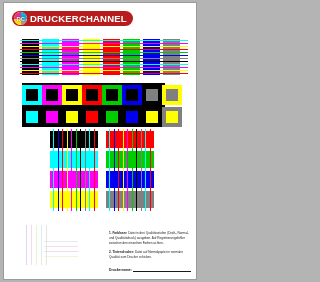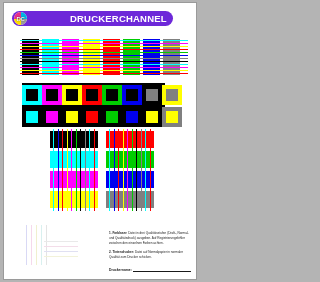--- a/index.html
+++ b/index.html
@@ -16,24 +16,23 @@
     background:#ffffff;
     box-shadow:0 0 0 1px #9a9a9a;
     overflow:hidden;
   }
 
   
   #logo-bar{
     position:absolute;left:8px;top:8px;
     height:15px;
     display:flex;align-items:center;
-    background:#6d28d9;
+    background:#b91c1c;
     border-radius:8px;
     padding:0 6px 0 2px;
-    gap:40px;
   }
   #dc-mark{
     position:relative;
     width:13px;height:13px;border-radius:50%;
     overflow:hidden;flex:0 0 auto;margin-right:3px;
     background:#ffffff;
   }
   #dc-mark .q{position:absolute;width:50%;height:50%;}
   #dc-mark .q1{left:0;top:0;background:#e8308a;}
   #dc-mark .q2{right:0;top:0;background:#00b3e3;}

